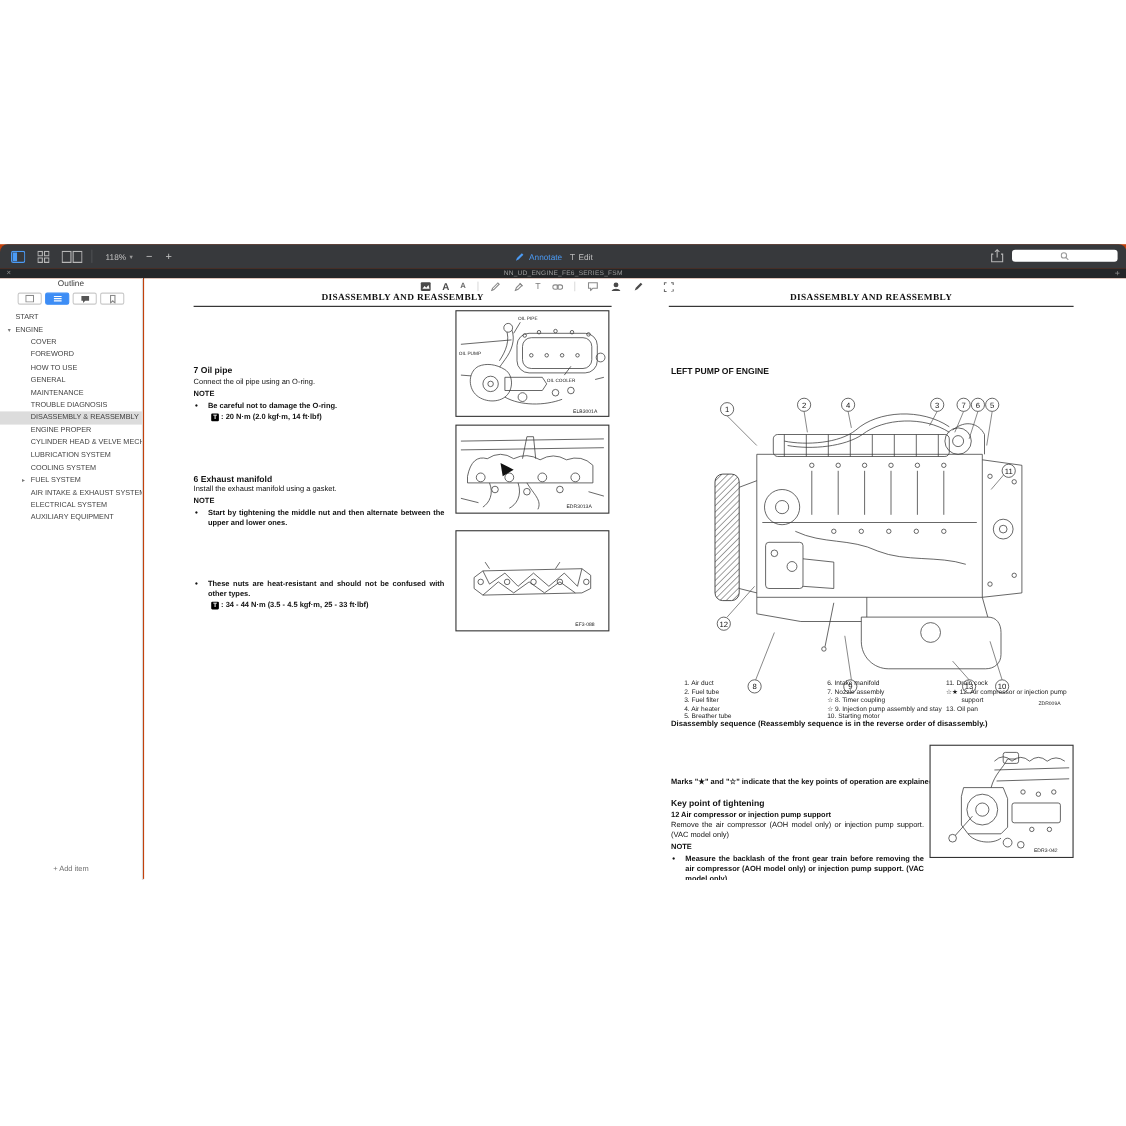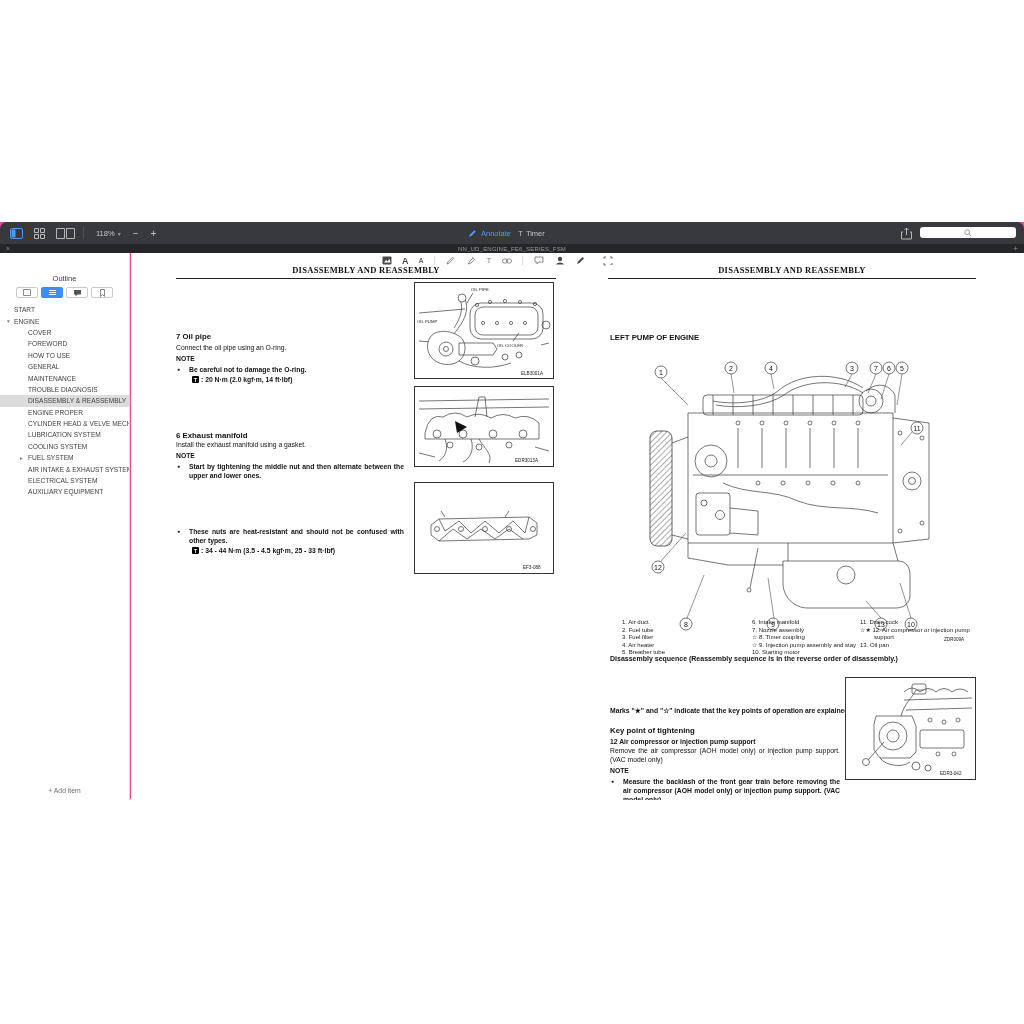--- a/index.html
+++ b/index.html
@@ -1,18 +1,18 @@
 <!DOCTYPE html>
 <html><head>
 <meta charset="utf-8">
 <style>
   * { margin:0; padding:0; box-sizing:border-box; }
   html,body { width:1024px; height:1024px; background:#fff; font-family:"Liberation Sans",sans-serif; }
   .canvas { position:absolute; top:0; left:0; width:1024px; height:1024px; background:#fff; overflow:hidden; }
-  .window { position:absolute; top:222px; left:0; width:1024px; height:578px; background:#ec4899; border-bottom:1px solid #e8e8e8; }
+  .window { position:absolute; top:222px; left:0; width:1024px; height:578px; background:#c2410c; border-bottom:1px solid #e8e8e8; }
 
   
   .toolbar { position:absolute; top:0; left:0; width:1024px; height:22px; background:#37393c; border-radius:7px 7px 0 0; display:flex; align-items:center; }
   .tb-icon { width:14px; height:12px; margin-left:9px; display:flex; align-items:center; justify-content:center; cursor:pointer; }
   .tb-sep { width:1px; height:12px; background:#4d4f52; margin:0 8px; }
   .zoom-ctl { color:#c6c6c6; font-size:7.5px; display:flex; align-items:center; gap:3px; margin-left:4px; }
   .zoom-ctl .chev { font-size:6px; color:#9a9a9a; }
   .zoom-btn { color:#c6c6c6; font-size:10px; margin-left:12px; cursor:pointer; }
   .annotate { position:absolute; left:468px; top:0; height:22px; display:flex; align-items:center; gap:4px; color:#4b9bf5; font-size:7.5px; cursor:pointer; }
   .editbtn { position:absolute; left:518px; top:0; height:22px; display:flex; align-items:center; gap:3px; color:#c2c2c2; font-size:7.5px; cursor:pointer; }
@@ -21,21 +21,21 @@
 
   
   .tabbar { position:absolute; top:22px; left:0; width:1024px; height:9px; background:#242628; display:flex; align-items:center; }
   .tab-close { color:#8e8e8e; font-size:7px; margin-left:6px; cursor:pointer; line-height:1; }
   .tab-title { position:absolute; left:0; right:0; text-align:center; color:#9b9b9b; font-size:6px; letter-spacing:.2px; }
   .tab-new { position:absolute; right:6px; color:#8e8e8e; font-size:8px; cursor:pointer; }
 
   
   .content { position:absolute; top:31px; left:0; width:1024px; height:547px; }
   .sidebar { position:absolute; top:0; left:0; width:130px; height:547px; background:#fff; border-right:1px solid #d9d9d9; }
-  .sb-title { text-align:center; font-size:7.5px; color:#3c3c3c; padding-top:21px; }
+  .sb-title { text-align:center; font-size:7.5px; color:#3c3c3c; padding-top:0; }
   .segctl { display:flex; justify-content:center; gap:3px; margin-top:4px; }
   .seg { width:22px; height:11px; border:1px solid #c9c9c9; border-radius:2px; background:#fff; display:flex; align-items:center; justify-content:center; cursor:pointer; }
   .seg.sel { background:#3d8df5; border-color:#3d8df5; }
   #outline-list { margin-top:6px; }
   .ol-row { position:relative; height:11.4px; display:flex; align-items:center; font-size:6.6px; color:#3e3e3e; cursor:pointer; white-space:nowrap; overflow:hidden; }
   .ol-row.lv0 { padding-left:14px; }
   .ol-row.lv1 { padding-left:28px; }
   .ol-row.selected { background:#dcdcdc; }
   .ol-chev { position:absolute; font-size:5.5px; color:#7a7a7a; }
   .ol-row.lv0 .ol-chev { left:7px; }
@@ -113,21 +113,21 @@
     <span class="zoom-btn">+</span>
 
     <div class="annotate">
       <svg width="9" height="9" viewBox="0 0 9 9">
             <path d="M1,8 L2,5.6 L6.4,1.2 L7.8,2.6 L3.4,7 Z" fill="#4b9bf5"></path>
           </svg>
       <span>Annotate</span>
     </div>
     <div class="editbtn">
       <span style="font-size:8px;color:#b9b9b9">T</span>
-      <span>Timer</span>
+      <span>Edit</span>
     </div>
 
     <div class="share">
       <svg width="13" height="13" viewBox="0 0 13 13">
             <path d="M3,5 h-1.5 v7 h10 v-7 H10" stroke="#b7b7b7" fill="none"></path>
             <path d="M6.5,8 V1 M4.5,3 L6.5,1 L8.5,3" stroke="#b7b7b7" fill="none"></path>
           </svg>
     </div>
     <div class="searchbox" title="">
       <svg width="8" height="8" viewBox="0 0 8 8">

